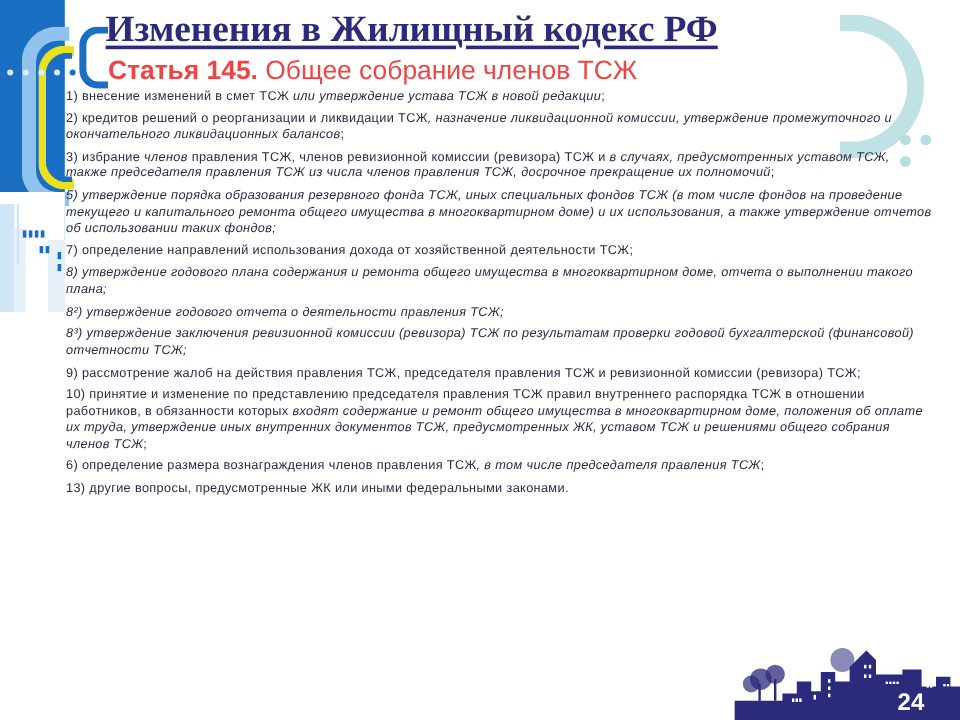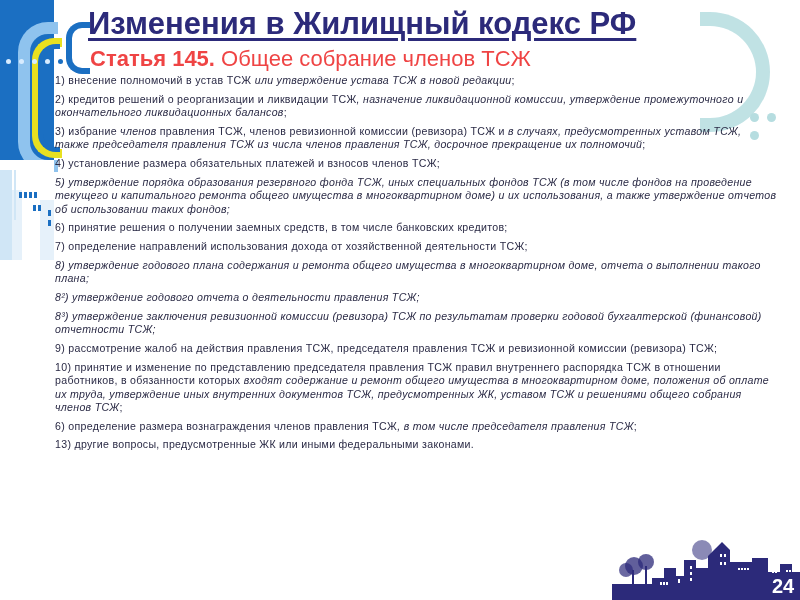--- a/index.html
+++ b/index.html
@@ -52,41 +52,41 @@
   .dots-right span {
     display: inline-block; width: 9px; height: 9px; border-radius: 50%;
     background: #b6dde0; margin-right: 8px;
   }
 
   
   .title {
     position: absolute; left: 88px; top: 6px;
     font-size: 31px; font-weight: bold; color: #2c2a7a;
     text-decoration: underline; text-underline-offset: 4px;
-    letter-spacing: 0px; white-space: nowrap;
+    letter-spacing: 0px; white-space: nowrap; font-family: Liberation Serif, serif;
   }
   .subtitle {
     position: absolute; left: 90px; top: 46px;
     font-size: 22px; color: #ef4444; white-space: nowrap;
   }
   .subtitle b { font-weight: bold; }
 
   
   .content {
     position: absolute; left: 55px; top: 74px; width: 722px;
     font-size: 10.6px; color: #2a2a45; line-height: 13.5px;
     letter-spacing: 0.3px;
   }
   .para { margin: 0 0 5.2px 0; }
   .para i { }
 
   
   .skyline { position: absolute; left: 612px; top: 532px; width: 188px; height: 68px; }
   .page-num {
-    position: absolute; left: 772px; top: 575px;
+    position: absolute; left: 748px; top: 575px;
     font-size: 20px; font-weight: bold; color: #ffffff;
   }
 </style>
 </head>
 <body>
 
 <div class="left-band">
   <div class="arc-light"></div>
   <div class="arc-yellow"></div>
   <div class="arc-dark"></div>
@@ -115,31 +115,29 @@
 <div class="right-paren"></div>
 <div class="dots-right">
   <span></span><span></span><span></span>
 </div>
 
 <div class="title">Изменения в Жилищный кодекс РФ</div>
 <div class="subtitle"><b>Статья 145.</b><span> Общее собрание членов ТСЖ</span></div>
 
 <div class="content">
 
-  <p class="para"><span>1)</span><span> внесение полномочий в устав ТСЖ </span><i>или утверждение устава ТСЖ в новой редакции</i><span>;</span></p>
+  <p class="para"><span>1)</span><span> внесение изменений в смет ТСЖ </span><i>или утверждение устава ТСЖ в новой редакции</i><span>;</span></p>
 
   <p class="para"><span>2)</span><span> кредитов решений о реорганизации и ликвидации ТСЖ</span><i>, назначение ликвидационной комиссии, утверждение промежуточного и окончательного ликвидационных балансов</i><span>;</span></p>
 
   <p class="para"><span>3)</span><span> избрание </span><i>членов</i><span> правления ТСЖ, членов ревизионной комиссии (ревизора) ТСЖ и </span><i>в случаях, предусмотренных уставом ТСЖ, также председателя правления ТСЖ из числа членов правления ТСЖ, досрочное прекращение их полномочий</i><span>;</span></p>
 
-  <p class="para"><span>4)</span><span> установление размера обязательных платежей и взносов членов ТСЖ;</span></p>
 
   <p class="para"><i>5)</i><i> утверждение порядка образования резервного фонда ТСЖ, иных специальных фондов ТСЖ (в том числе фондов на проведение текущего и капитального ремонта общего имущества в многоквартирном доме) и их использования, а также утверждение отчетов об использовании таких фондов;</i></p>
 
-  <p class="para"><span>6)</span><span> принятие решения о получении заемных средств, в том числе банковских кредитов;</span></p>
 
   <p class="para"><span>7)</span><span> определение направлений использования дохода от хозяйственной деятельности ТСЖ;</span></p>
 
   <p class="para"><i>8)</i><i> утверждение годового плана содержания и ремонта общего имущества в многоквартирном доме, отчета о выполнении такого плана;</i></p>
 
 
   <p class="para"><i>8²)</i><i> утверждение годового отчета о деятельности правления ТСЖ;</i></p>
 
   <p class="para"><i>8³)</i><i> утверждение заключения ревизионной комиссии (ревизора) ТСЖ по результатам проверки годовой бухгалтерской (финансовой) отчетности ТСЖ;</i></p>
 

